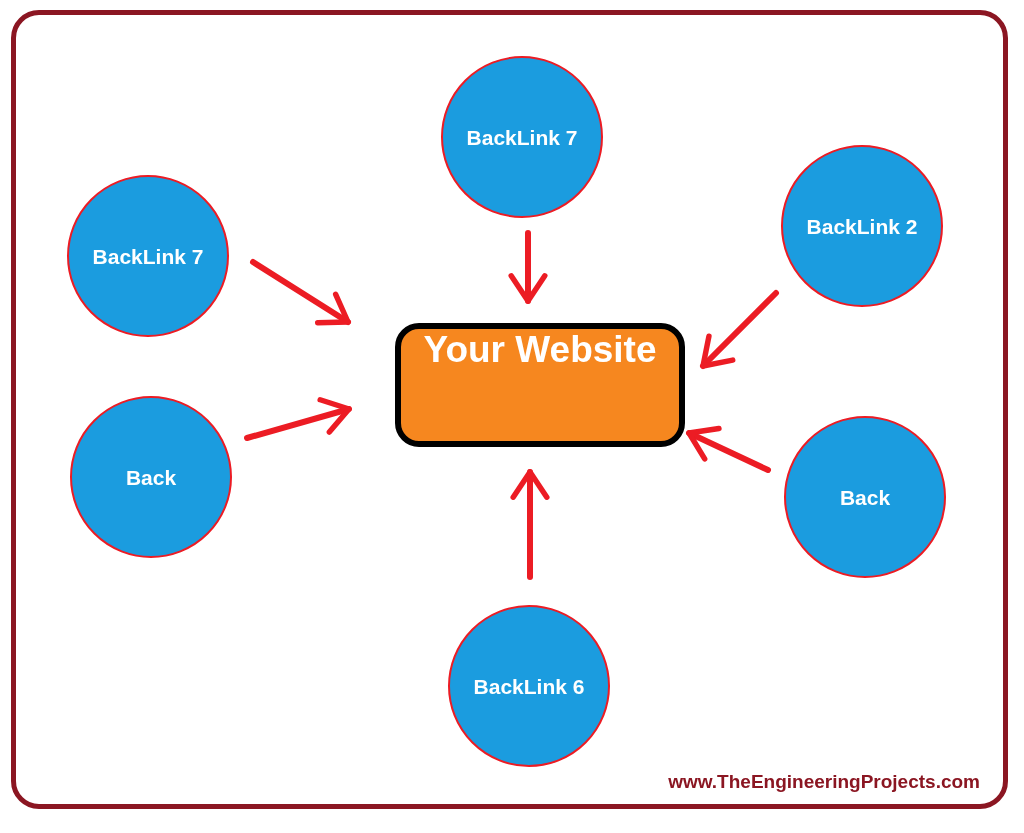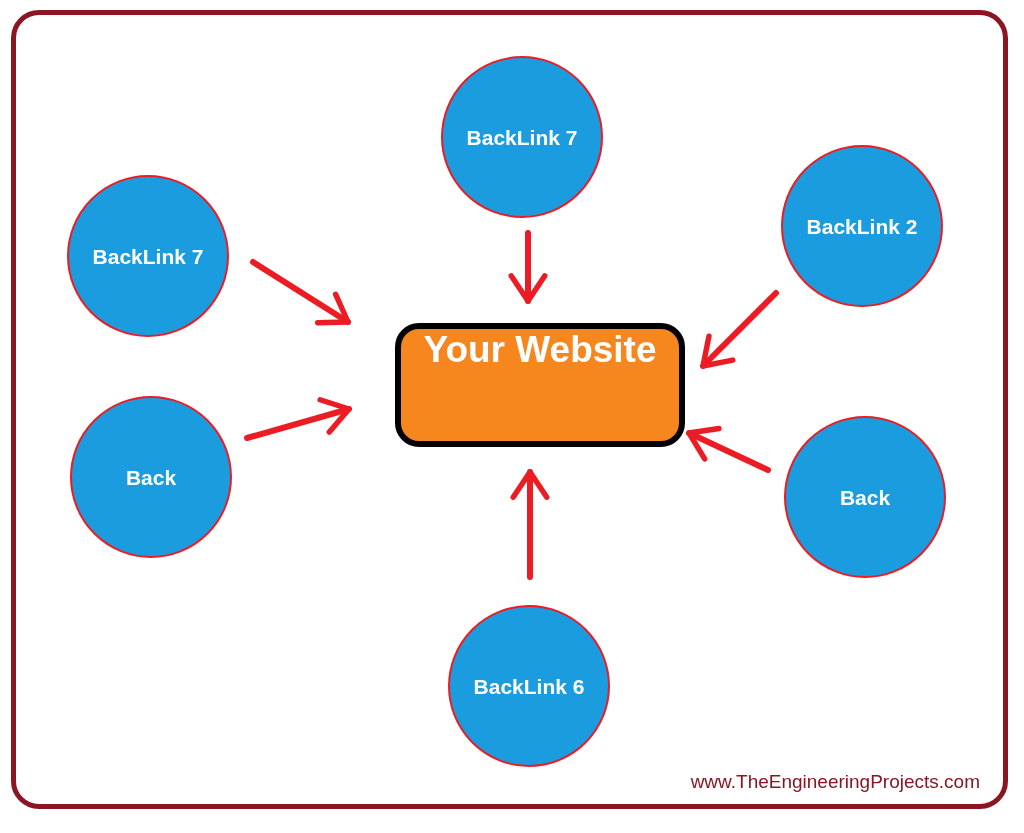--- a/index.html
+++ b/index.html
@@ -71,21 +71,21 @@
     stroke: var(--arrow-color, #EC1C24);
     stroke-width: 6;
     stroke-linecap: round;
     fill: none;
   }
   .watermark {
     position: absolute;
     right: 44px;
     top: 771px;
     font-size: 19px;
-    font-weight: normal;
+    font-weight: bold;
     color: var(--watermark-color, #8B1622);
   }
 </style>
 </head>
 <body>
 
 <div class="canvas">
 
   <div class="frame"></div>
 

